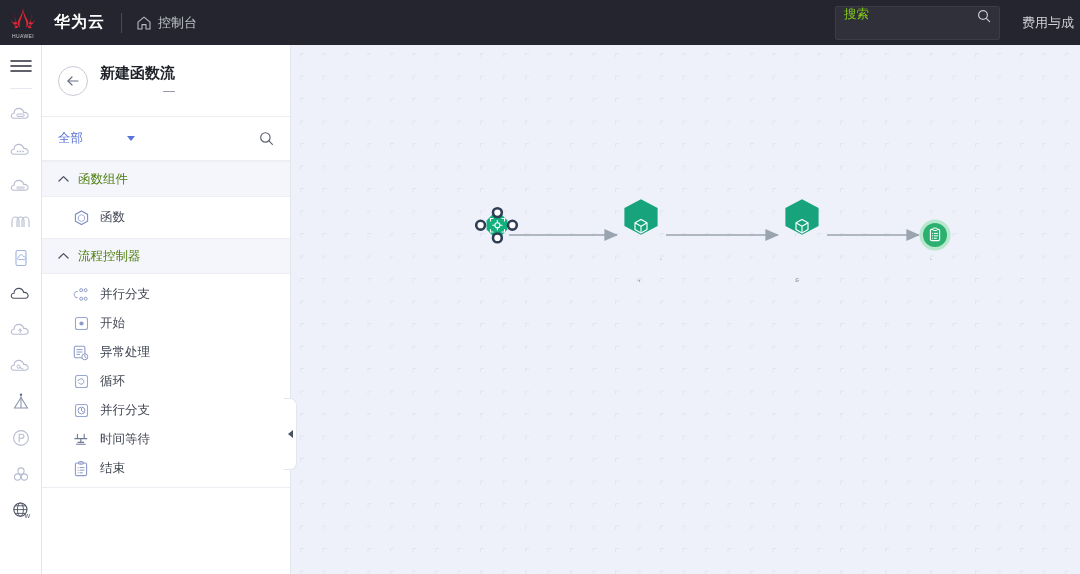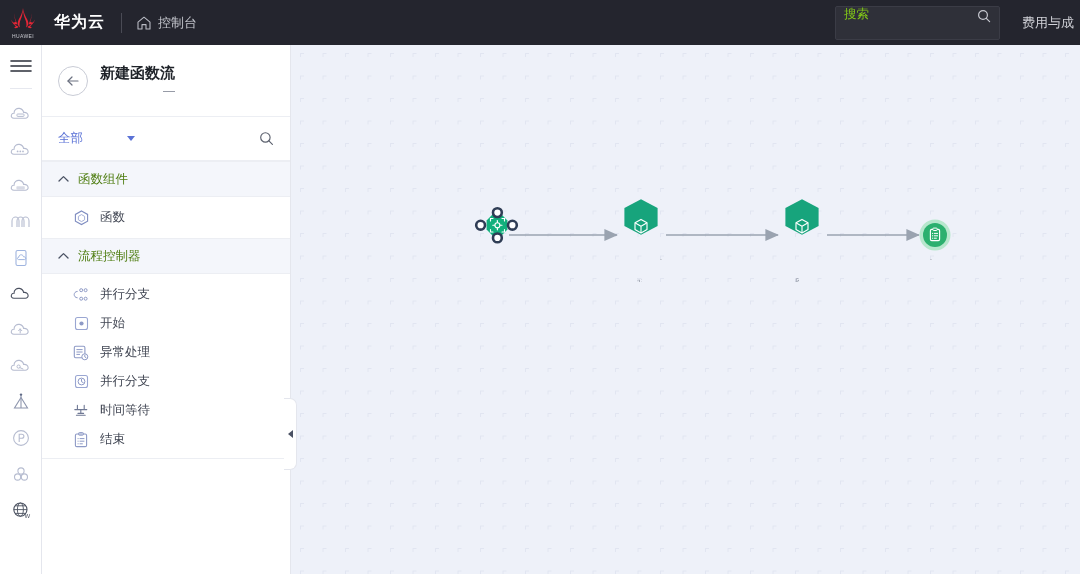--- a/index.html
+++ b/index.html
@@ -396,20 +396,30 @@
               <line x1="3.8" y1="7" x2="9.2" y2="7"></line>
               <line x1="3.8" y1="9.4" x2="6.6" y2="9.4"></line>
             </g>
             <circle cx="11.8" cy="11.8" r="3" fill="#ffffff" stroke="#8e9ac6" stroke-width="1"></circle>
             <path d="M11.8 10.2 L11.8 11.9 L13 12.6" fill="none" stroke="#8e9ac6" stroke-width="1" stroke-linecap="round"></path>
           </svg>
         </span>
         <span class="comp-label">异常处理</span>
       </div>
 
+      <div class="comp-item">
+        <span class="comp-icon">
+          <svg width="15" height="15" viewBox="0 0 15 15">
+            <rect x="1.5" y="1.5" width="12" height="12" rx="2" fill="none" stroke="#9aa6d2" stroke-width="1.1"></rect>
+            <path d="M4.8 6.2 A2.7 2.7 0 1 1 4.8 8.8" fill="none" stroke="#8e9ac6" stroke-width="1" stroke-linecap="round"></path>
+            <path d="M4.2 4.9 L4.9 6.4 L3.4 6.8" fill="#8e9ac6"></path>
+          </svg>
+        </span>
+        <span class="comp-label">循环</span>
+      </div>
 
       <div class="comp-item">
         <span class="comp-icon">
           <svg width="15" height="15" viewBox="0 0 15 15">
             <rect x="1.5" y="1.5" width="12" height="12" rx="2" fill="none" stroke="#9aa6d2" stroke-width="1.1"></rect>
             <circle cx="7.5" cy="7.5" r="3.4" fill="none" stroke="#8e9ac6" stroke-width="1"></circle>
             <path d="M7.5 5.4 L7.5 7.7 L9.2 8.6" fill="none" stroke="#8e9ac6" stroke-width="1" stroke-linecap="round"></path>
           </svg>
         </span>
         <span class="comp-label">并行分支</span>

